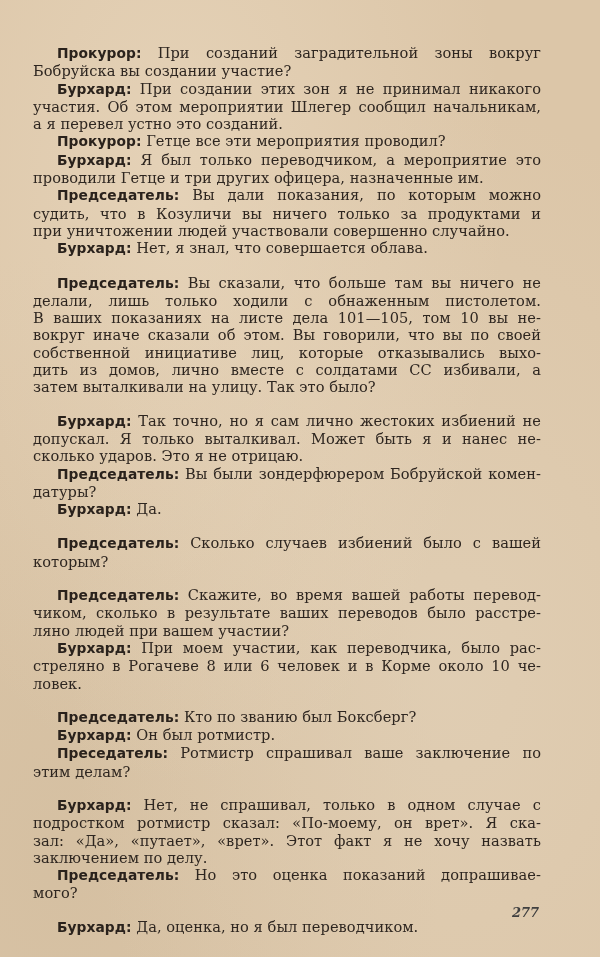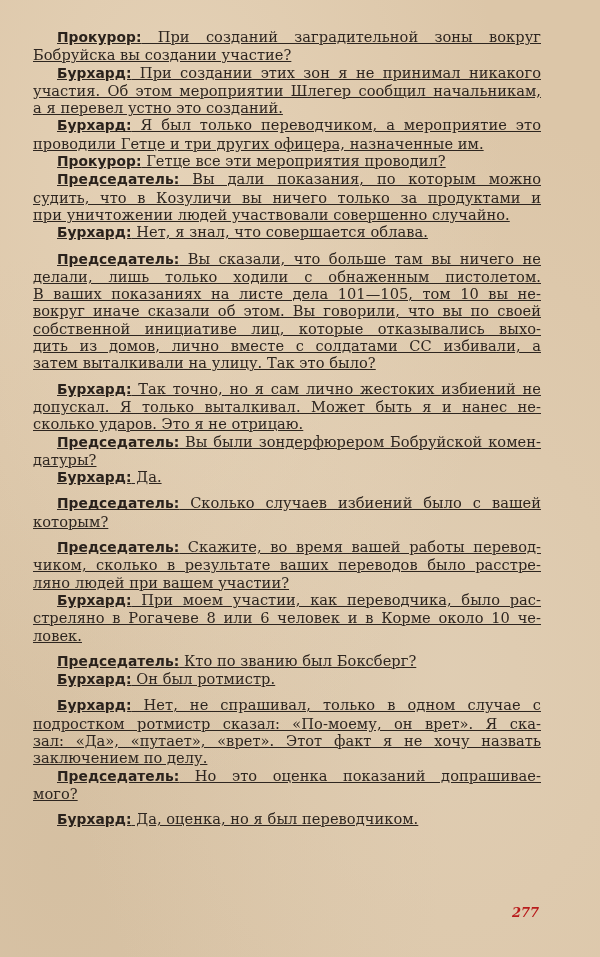--- a/index.html
+++ b/index.html
@@ -15,32 +15,31 @@
         radial-gradient(ellipse at 75% 70%, rgba(226,210,186,0.6) 0%, rgba(226,210,186,0) 60%),
         radial-gradient(ellipse at 10% 90%, rgba(200,180,150,0.35) 0%, rgba(200,180,150,0) 50%);
       position: relative;
       overflow: hidden;
       font-family: "DejaVu Serif", "Liberation Serif", serif;
       color: #2e2620;
     }
     .page {
       position: absolute;
       left: 33px;
-      top: 28px;
+      top: 44px;
       width: 508px;
-      text-decoration: underline;
     }
     .para {
       font-size: 14.6px;
       line-height: 17.3px;
       text-align: justify;
       margin: 0;
       letter-spacing: 0.05px;
     }
-    .para.gap { margin-top: 8px; }
+    .para.gap { margin-top: 16px; }
     .line {
       display: block;
       white-space: nowrap;
       text-align: justify;
       text-align-last: justify;
     }
     .line.first { padding-left: 24px; }
     .line.last { text-align-last: left; }
     .speaker {
       font-family: "DejaVu Sans", "Liberation Sans", sans-serif;
@@ -49,42 +48,42 @@
       color: #2a221c;
     }
     .page-number {
       position: absolute;
       left: 512px;
       top: 905px;
       font-family: "DejaVu Serif", "Liberation Serif", serif;
       font-weight: bold;
       font-style: italic;
       font-size: 13px;
-      color: #b91c1c;
+      color: #404040;
     }
   </style>
 </head>
 <body>
 
 <div class="page" id="page">
     <p class="para">
       <span class="line first"><span class="speaker">Прокурор:</span><span> При созданий заградительной зоны вокруг</span></span>
       <span class="line last"><span>Бобруйска вы создании участие?</span></span>
     </p>
     <p class="para">
       <span class="line first"><span class="speaker">Бурхард:</span><span> При создании этих зон я не принимал никакого</span></span>
       <span class="line"><span>участия. Об этом мероприятии Шлегер сообщил начальникам,</span></span>
       <span class="line last"><span>а я перевел устно это созданий.</span></span>
     </p>
     <p class="para">
+      <span class="line first last"><span class="speaker">Прокурор:</span><span> Гетце все эти мероприятия проводил?</span></span>
+    </p>
+    <p class="para">
       <span class="line first"><span class="speaker">Бурхард:</span><span> Я был только переводчиком, а мероприятие это</span></span>
       <span class="line last"><span>проводили Гетце и три других офицера, назначенные им.</span></span>
-    </p>
-    <p class="para">
-      <span class="line first last"><span class="speaker">Прокурор:</span><span> Гетце все эти мероприятия проводил?</span></span>
     </p>
     <p class="para">
       <span class="line first"><span class="speaker">Председатель:</span><span> Вы дали показания, по которым можно</span></span>
       <span class="line"><span>судить, что в Козуличи вы ничего только за продуктами и</span></span>
       <span class="line last"><span>при уничтожении людей участвовали совершенно случайно.</span></span>
     </p>
     <p class="para">
       <span class="line first last"><span class="speaker">Бурхард:</span><span> Нет, я знал, что совершается облава.</span></span>
     </p>
     <p class="para gap">
@@ -121,20 +120,24 @@
       <span class="line first"><span class="speaker">Бурхард:</span><span> При моем участии, как переводчика, было рас-</span></span>
       <span class="line"><span>стреляно в Рогачеве 8 или 6 человек и в Корме около 10 че-</span></span>
       <span class="line last"><span>ловек.</span></span>
     </p>
     <p class="para gap">
       <span class="line first last"><span class="speaker">Председатель:</span><span> Кто по званию был Боксберг?</span></span>
     </p>
     <p class="para">
       <span class="line first last"><span class="speaker">Бурхард:</span><span> Он был ротмистр.</span></span>
     </p>
+    <p class="para">
+      <span class="line first"><span class="speaker">Преседатель:</span><span> Ротмистр спрашивал ваше заключение по</span></span>
+      <span class="line last"><span>этим делам?</span></span>
+    </p>
     <p class="para gap">
       <span class="line first"><span class="speaker">Бурхард:</span><span> Нет, не спрашивал, только в одном случае с</span></span>
       <span class="line"><span>подростком ротмистр сказал: «По-моему, он врет». Я ска-</span></span>
       <span class="line"><span>зал: «Да», «путает», «врет». Этот факт я не хочу назвать</span></span>
       <span class="line last"><span>заключением по делу.</span></span>
     </p>
     <p class="para">
       <span class="line first"><span class="speaker">Председатель:</span><span> Но это оценка показаний допрашивае-</span></span>
       <span class="line last"><span>мого?</span></span>
     </p>

